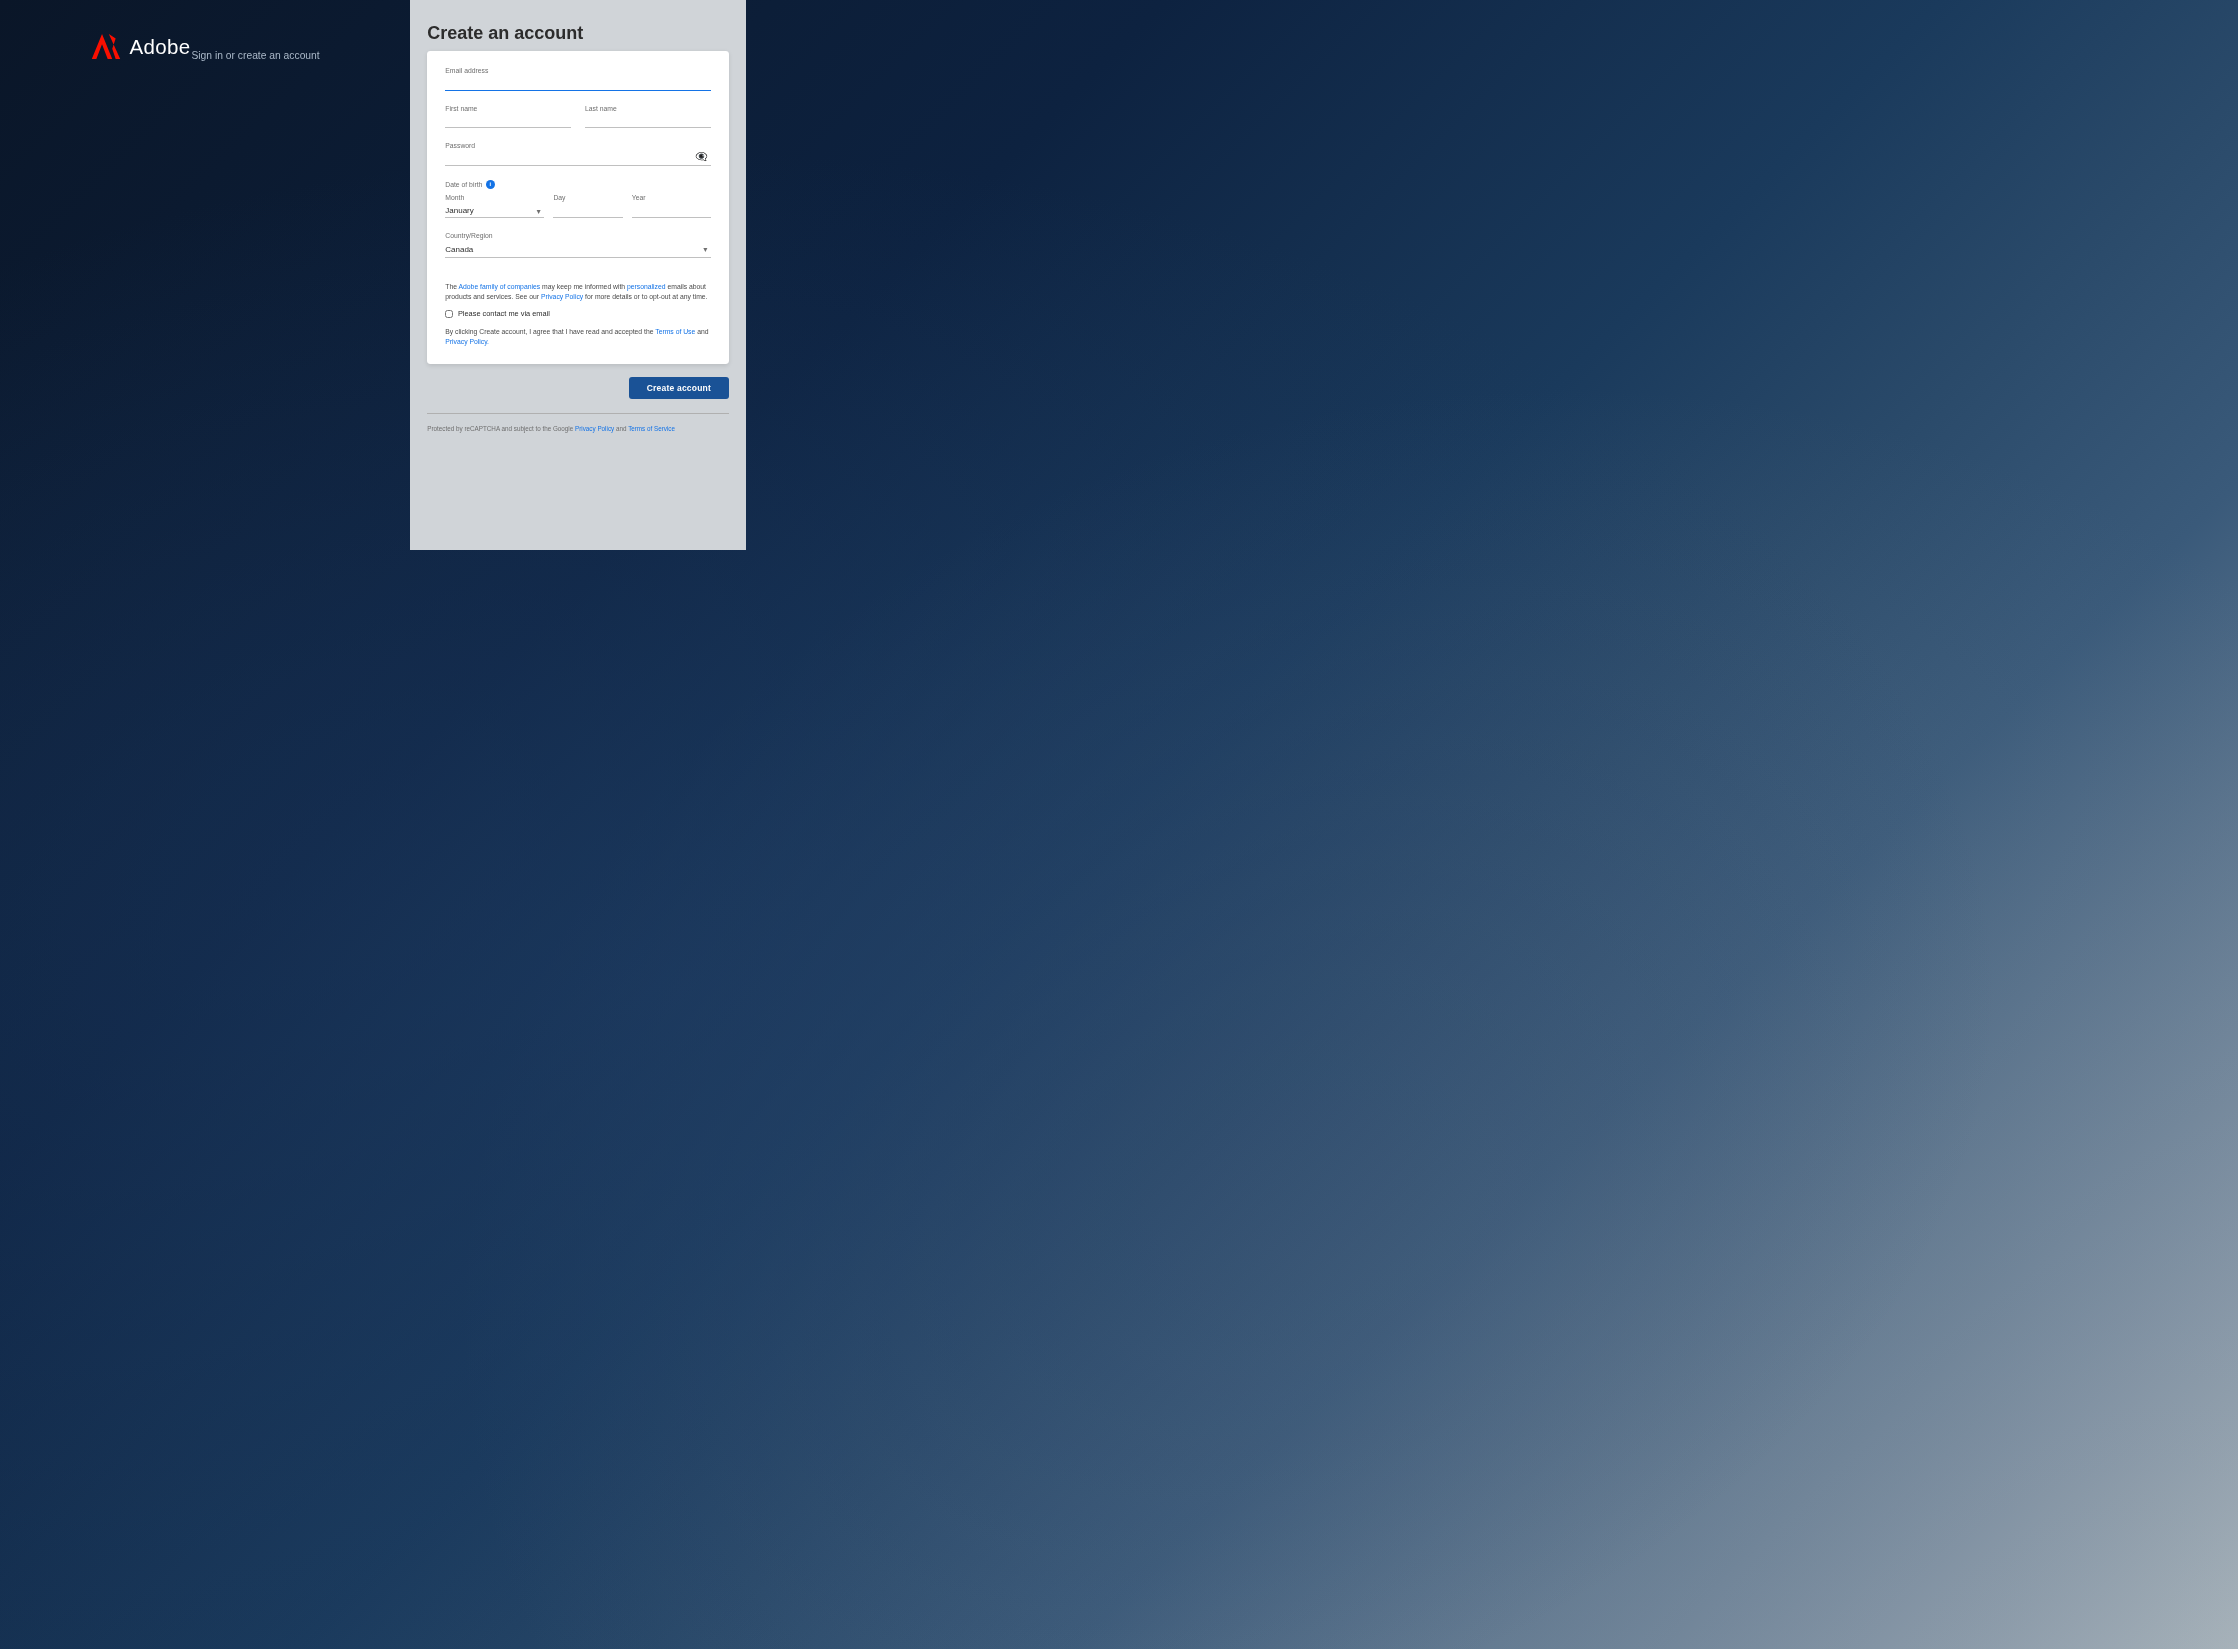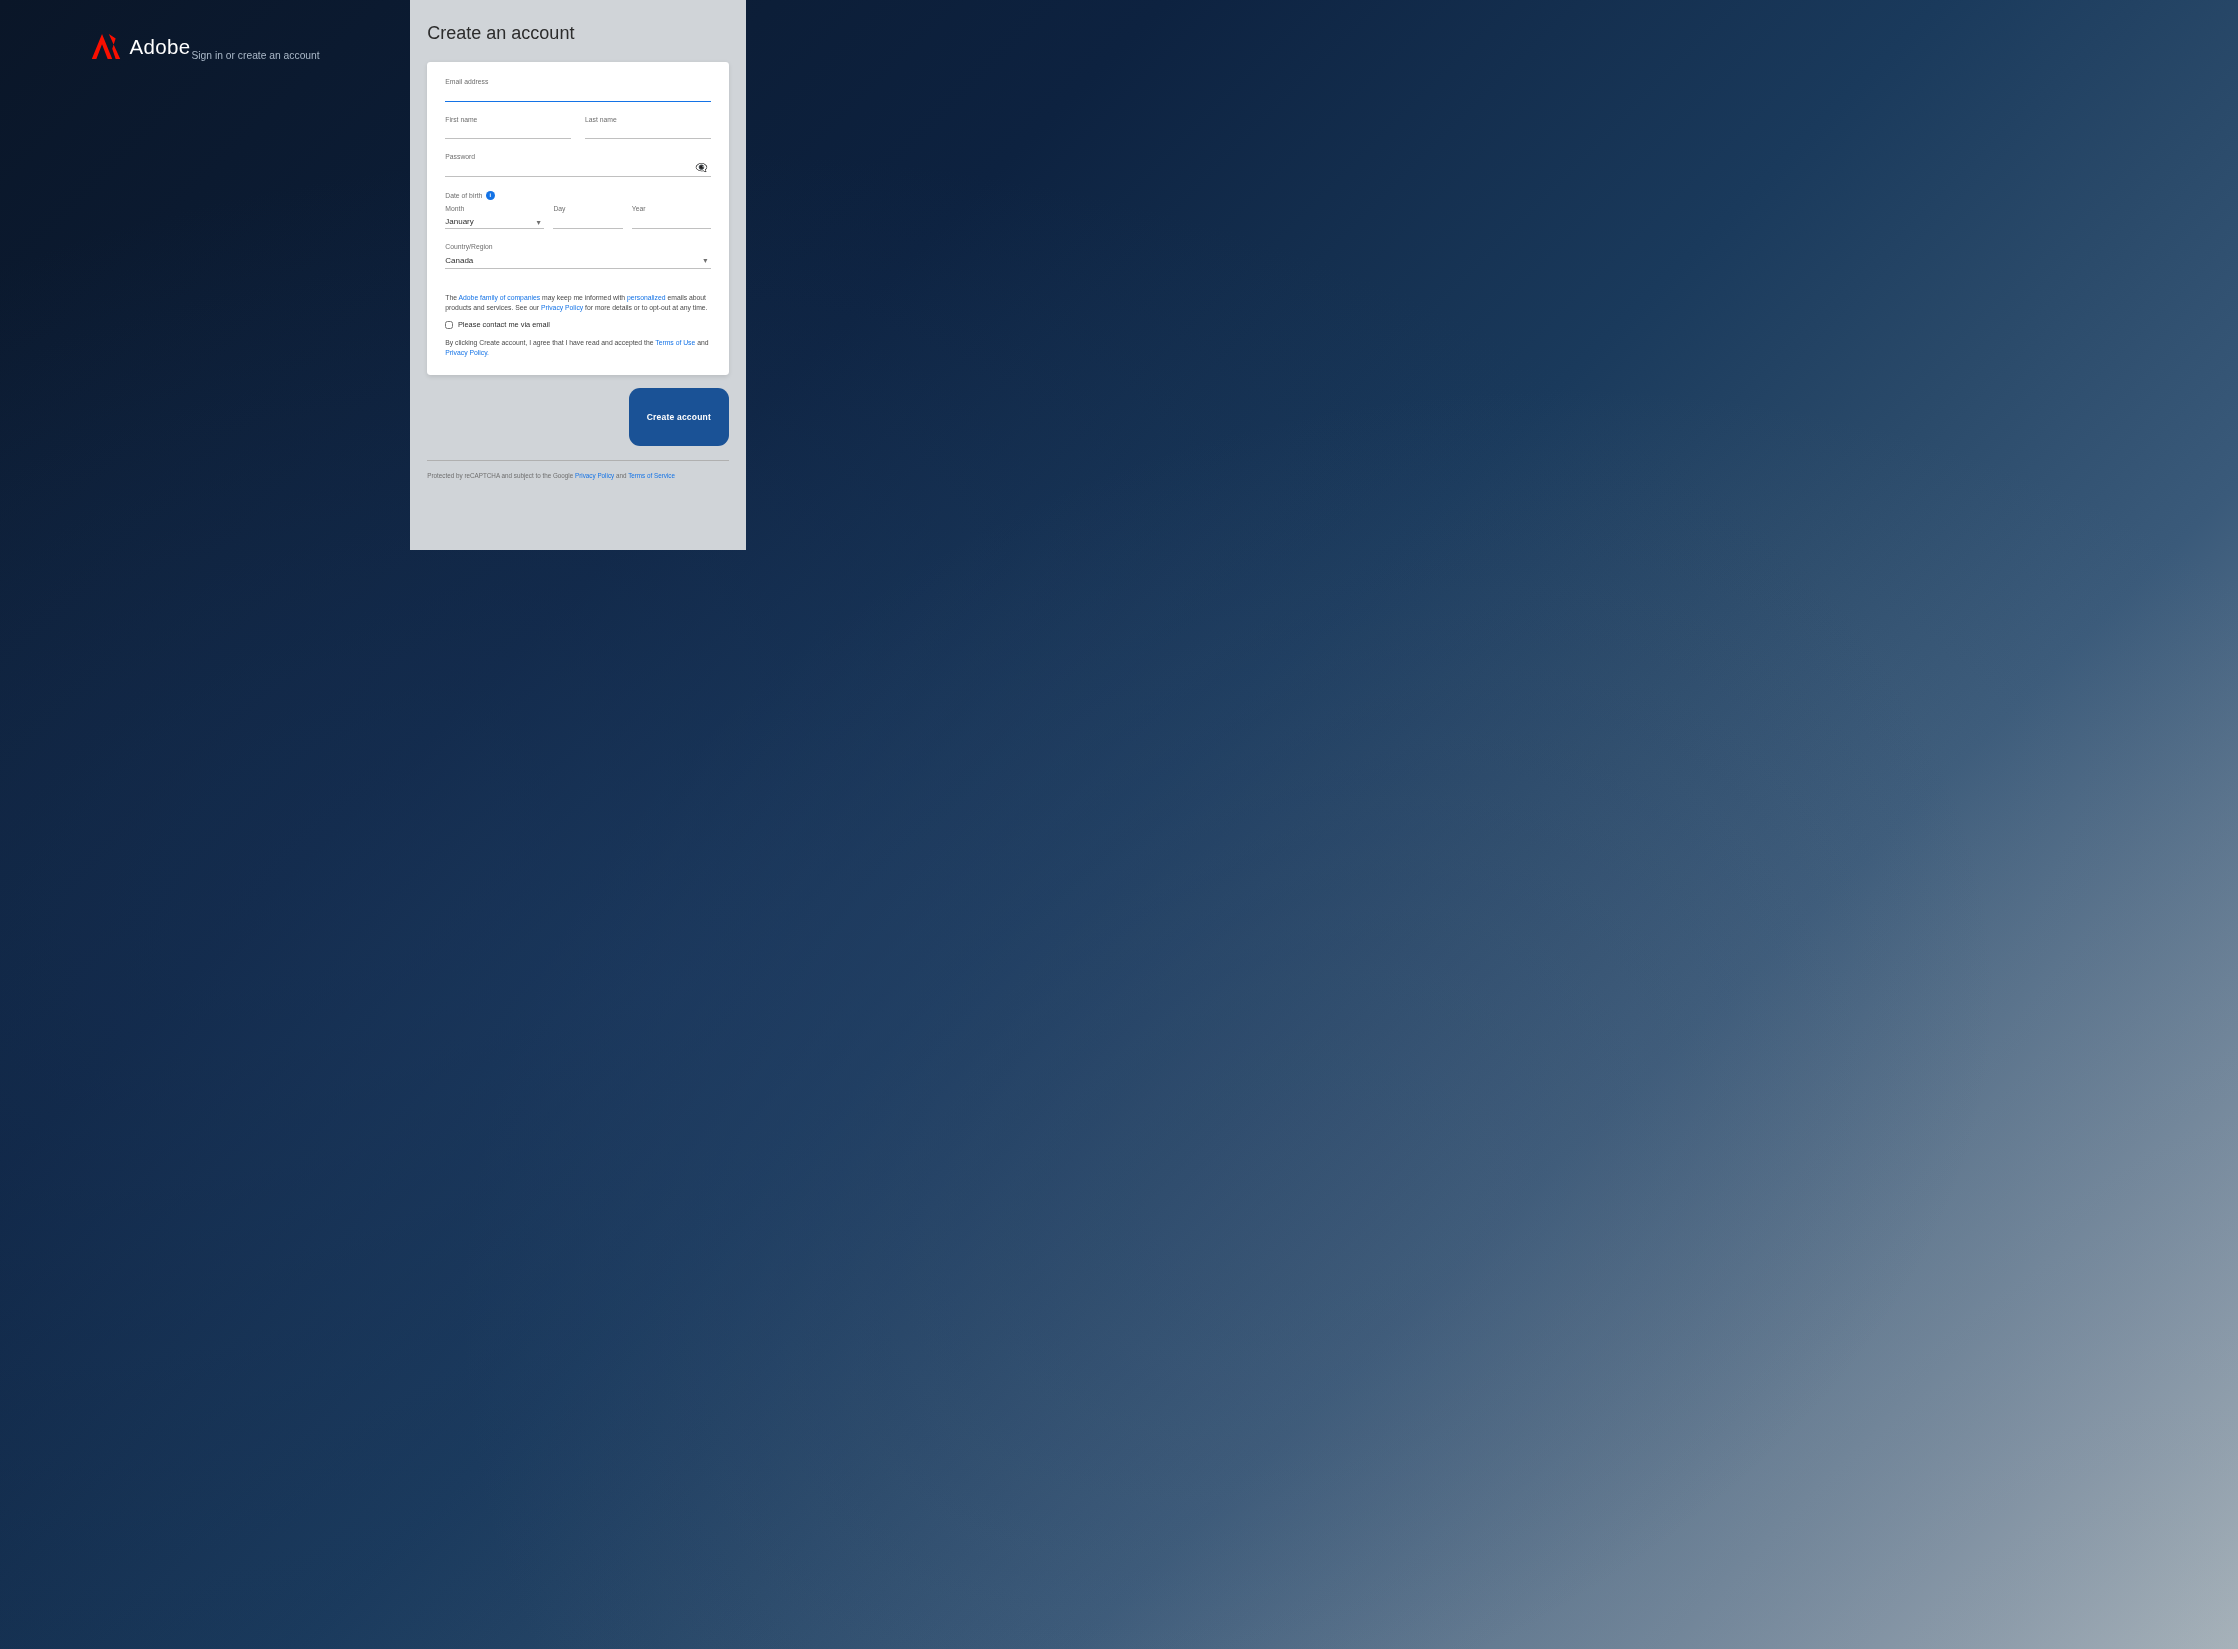--- a/index.html
+++ b/index.html
@@ -82,24 +82,24 @@
       background: #d0d4d8;
       display: flex;
       flex-direction: column;
       align-items: center;
       padding: 23px 17px 23px;
       overflow-y: auto;
     }
 
     .page-title {
       font-size: 18px;
-      font-weight: 400;
+      font-weight: 700;
       color: #2c2c2c;
       align-self: flex-start;
-      margin-bottom: 18px;
+      margin-bottom: 7px;
       width: 100%;
     }
 
     .form-card {
       background: #ffffff;
       border-radius: 3.4px;
       padding: 16px 18px;
       width: 100%;
       box-shadow: 0 1.1px 4.6px rgba(0,0,0,0.1);
     }
@@ -305,22 +305,22 @@
     .terms-text {
       font-size: 6.8px;
       color: #4a4a4a;
       line-height: 1.5;
     }
 
     .create-account-btn {
       background: #1a5296;
       color: #ffffff;
       border: none;
-      border-radius: 11px;
-      padding: 24px 18px;
+      border-radius: 3px;
+      padding: 6px 18px;
       font-size: 8.5px;
       font-weight: 600;
       cursor: pointer;
       margin-top: 13.7px;
       align-self: flex-end;
       letter-spacing: 0.2px;
     }
 
     .recaptcha-text {
       margin-top: 13.7px;

